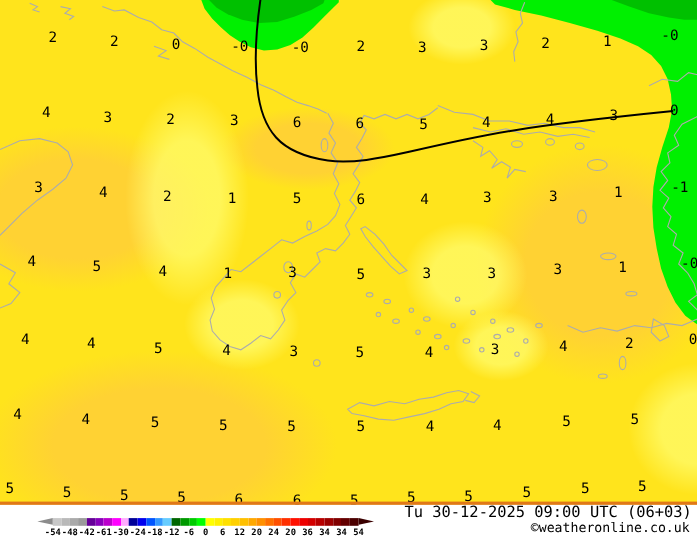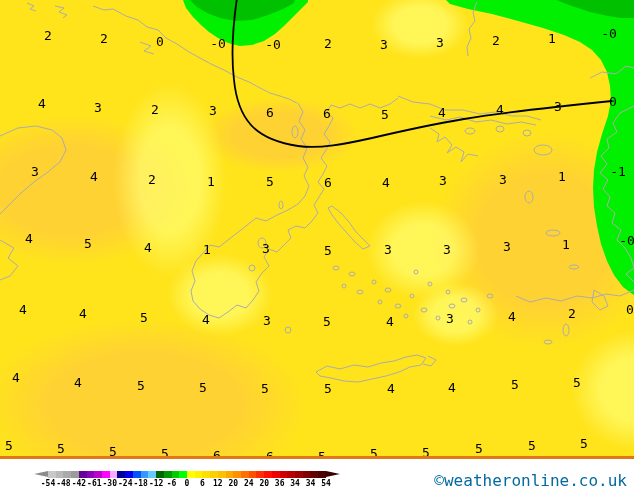--- a/index.html
+++ b/index.html
@@ -25,22 +25,22 @@
   .temp-label{position:absolute;transform:translate(-50%,-50%);
       font-size:13px;line-height:13px;color:#000;white-space:nowrap;}
   #map-bottom-border{position:absolute;left:0;top:456px;width:634px;height:3px;
       background:#e07818;}
   
   #footer{position:absolute;left:0;top:459px;width:634px;height:31px;background:#ffffff;}
   #product-title{position:absolute;left:2px;top:-1px;font-size:13px;line-height:14px;
       color:#000;letter-spacing:.3px;white-space:nowrap;}
   #valid-time{position:absolute;right:5px;top:0px;font-size:14px;line-height:14px;
       color:#000;white-space:nowrap;}
-  #copyright{position:absolute;right:7px;top:15px;font-size:16px;line-height:13px;
-      color:#0369a1;white-space:nowrap;cursor:pointer;}
+  #copyright{position:absolute;right:7px;top:15px;font-size:12px;line-height:13px;
+      color:#000000;white-space:nowrap;cursor:pointer;}
   #color-scale{position:absolute;left:48px;top:12px;width:278px;height:7px;display:flex;}
   .seg{flex:1 1 auto;height:7px;}
   #arrow-left{position:absolute;left:34px;top:12px;width:0;height:0;
       border-top:3.5px solid transparent;border-bottom:3.5px solid transparent;
       border-right:14px solid #8c8c8c;}
   #arrow-right{position:absolute;left:326px;top:12px;width:0;height:0;
       border-top:3.5px solid transparent;border-bottom:3.5px solid transparent;
       border-left:14px solid #3a0000;}
   #scale-labels{position:absolute;left:48px;top:20px;width:278px;height:9px;}
   .scale-label{position:absolute;transform:translateX(-50%);font-size:8px;
@@ -208,20 +208,21 @@
         <span class="temp-label" style="left: 374px; top: 453px;">5</span>
         <span class="temp-label" style="left: 426px; top: 452px;">5</span>
         <span class="temp-label" style="left: 479px; top: 448px;">5</span>
         <span class="temp-label" style="left: 532px; top: 445px;">5</span>
         <span class="temp-label" style="left: 584px; top: 443px;">5</span>
       </div>
     <div id="map-bottom-border"></div>
   </div>
 
   <div id="footer">
+    <div id="valid-time">Tu 30-12-2025 09:00 UTC (06+03)</div>
 
     <div id="arrow-left"></div>
     <div id="color-scale">
         <div class="seg" style="background: rgb(200, 200, 200);"></div>
         <div class="seg" style="background: rgb(185, 185, 185);"></div>
         <div class="seg" style="background: rgb(170, 170, 170);"></div>
         <div class="seg" style="background: rgb(155, 155, 155);"></div>
         <div class="seg" style="background: rgb(102, 0, 153);"></div>
         <div class="seg" style="background: rgb(136, 0, 187);"></div>
         <div class="seg" style="background: rgb(187, 0, 204);"></div>

